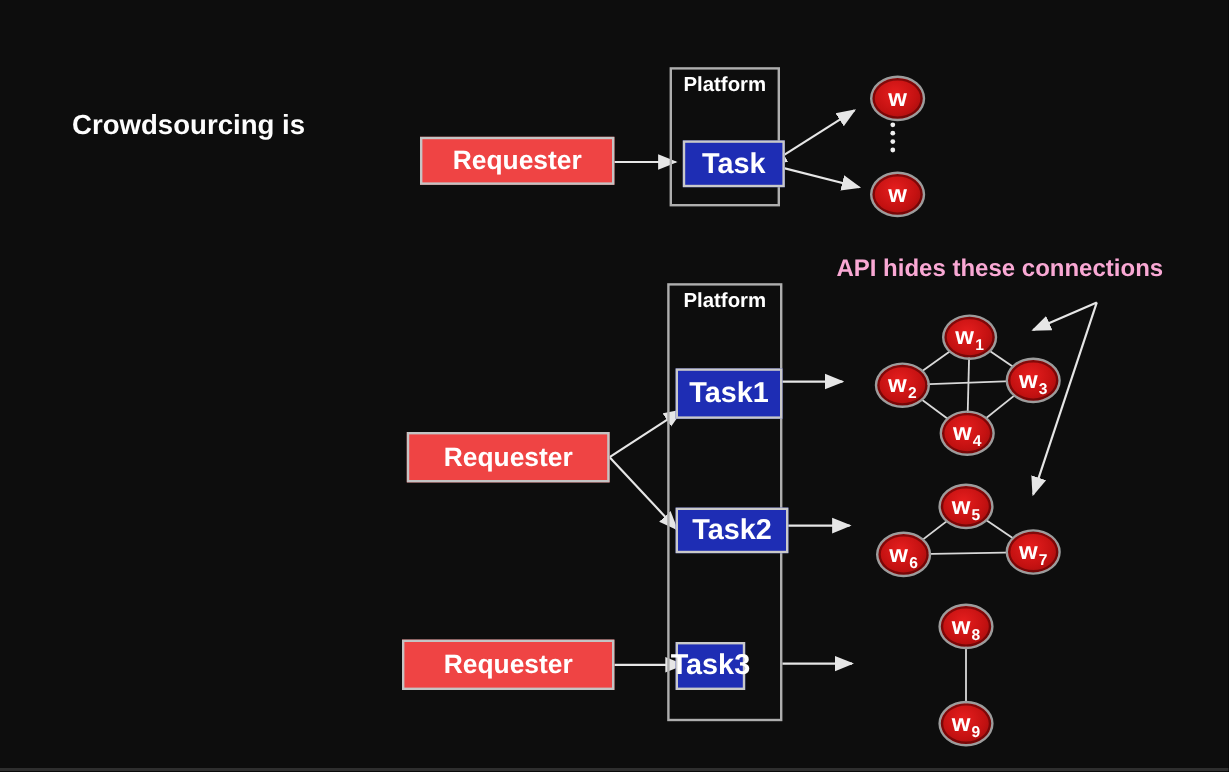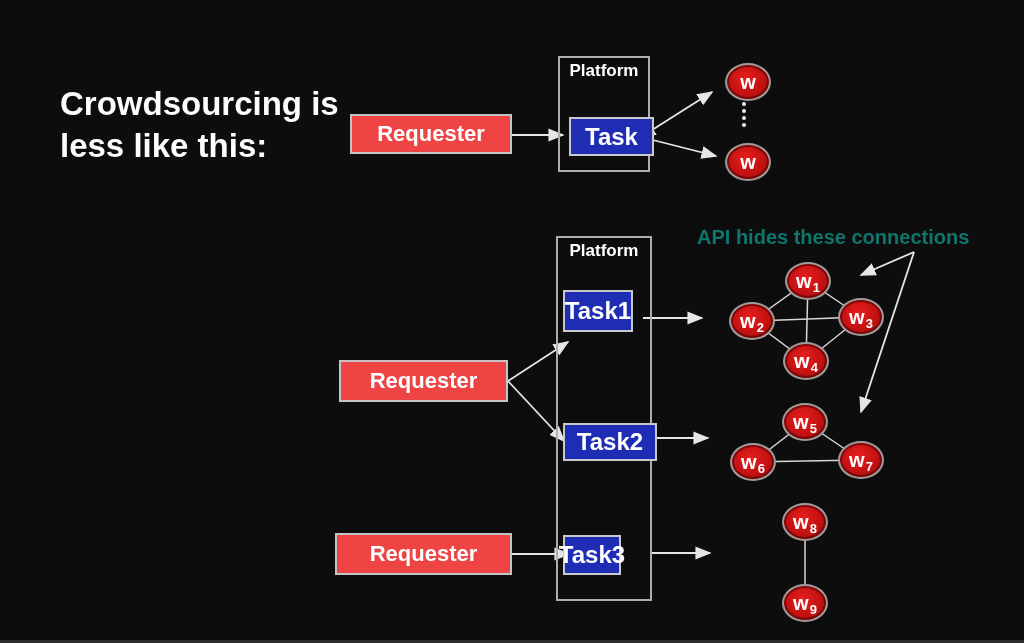--- a/index.html
+++ b/index.html
@@ -3,22 +3,22 @@
 <meta charset="utf-8">
 <style>
   html,body{margin:0;padding:0;background:#000;}
   .canvas{
     position:relative;width:1024px;height:643px;overflow:hidden;
     background:#0d0d0d;
     font-family:"Liberation Sans","DejaVu Sans",sans-serif;
     color:#ffffff;
   }
   .wires{position:absolute;left:0;top:0;width:1024px;height:643px;z-index:1;}
-  .headline{position:absolute;z-index:2;font-size:33px;font-weight:600;line-height:42px;color:#fdfdfd;}
-  .api-note{position:absolute;z-index:2;font-size:20px;font-weight:700;color:#0f766e;margin-top:13px;}
+  .headline{position:absolute;z-index:2;font-size:23px;font-weight:600;line-height:42px;color:#fdfdfd;}
+  .api-note{position:absolute;z-index:2;font-size:20px;font-weight:700;color:#f9a8d4;}
   .box{
     position:absolute;z-index:2;box-sizing:border-box;
     border:2px solid #c4c4c4;background:#ef4444;
     display:flex;align-items:center;justify-content:center;
     font-weight:700;color:#fff;
   }
   .requester{font-size:22px;}
   .platform{
     justify-content:flex-start;align-items:flex-start;
     border-color:#aeaeae;background:transparent;
@@ -81,21 +81,20 @@
       <line x1="861" y1="317" x2="806" y2="361"></line>
       <line x1="805" y1="422" x2="753" y2="462"></line>
       <line x1="805" y1="422" x2="861" y2="460"></line>
       <line x1="753" y1="462" x2="861" y2="460"></line>
       <line x1="805" y1="522" x2="805" y2="603"></line>
     </g>
   </svg>
 
   <div class="headline" style="left:60px;top:83px;">
     <div>Crowdsourcing is</div>
-    <div>less like this:</div>
   </div>
 
   <div class="api-note" style="left:697px;top:213px;">API hides these connections</div>
 
   <div class="box requester" style="left:350px;top:114px;width:162px;height:40px;">Requester</div>
 
   <div class="box platform" style="left:558px;top:56px;width:92px;height:116px;">
     <span class="plabel">Platform</span>
   </div>
 
@@ -114,21 +113,21 @@
     <span class="wl">w</span>
   </div>
 
   <div class="box requester" style="left:339px;top:360px;width:169px;height:42px;">Requester</div>
   <div class="box requester" style="left:335px;top:533px;width:177px;height:42px;">Requester</div>
 
   <div class="box platform" style="left:556px;top:236px;width:96px;height:365px;">
     <span class="plabel">Platform</span>
   </div>
 
-  <div class="box task" style="left:563px;top:290px;width:70px;height:42px;">Task1</div>
+  <div class="box task" style="left:563px;top:307px;width:89px;height:42px;">Task1</div>
   <div class="box task" style="left:563px;top:423px;width:94px;height:38px;">Task2</div>
   <div class="box task" style="left:563px;top:535px;width:58px;height:40px;">Task3</div>
 
   <div class="worker" style="left:785px;top:262px;">
     <span class="wl">w</span>
       <span class="ws">1</span>
   </div>
   <div class="worker" style="left:729px;top:302px;">
     <span class="wl">w</span>
       <span class="ws">2</span>

